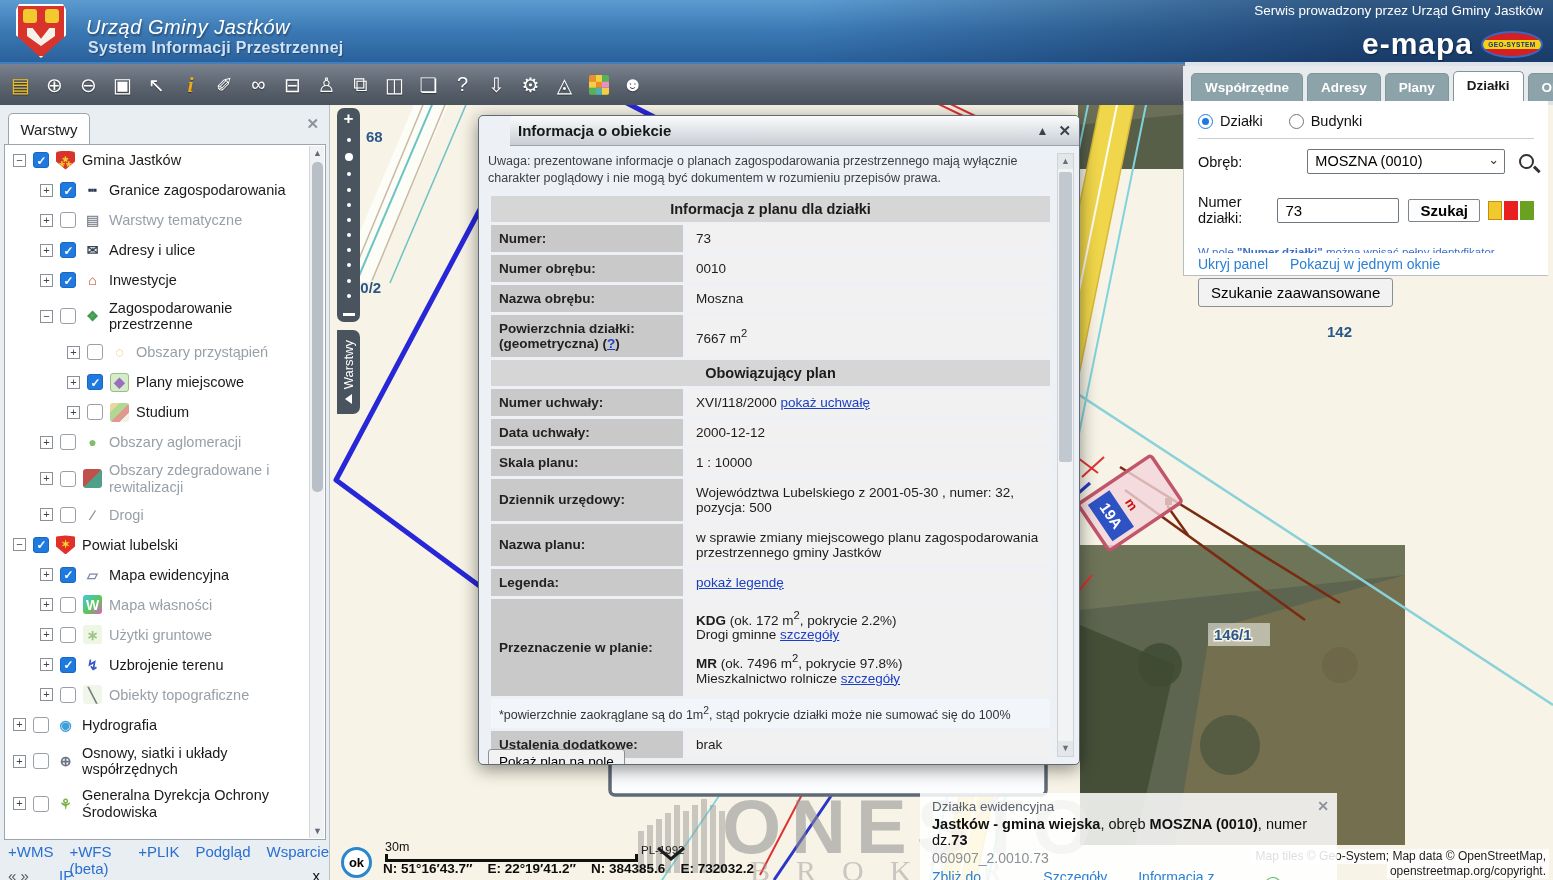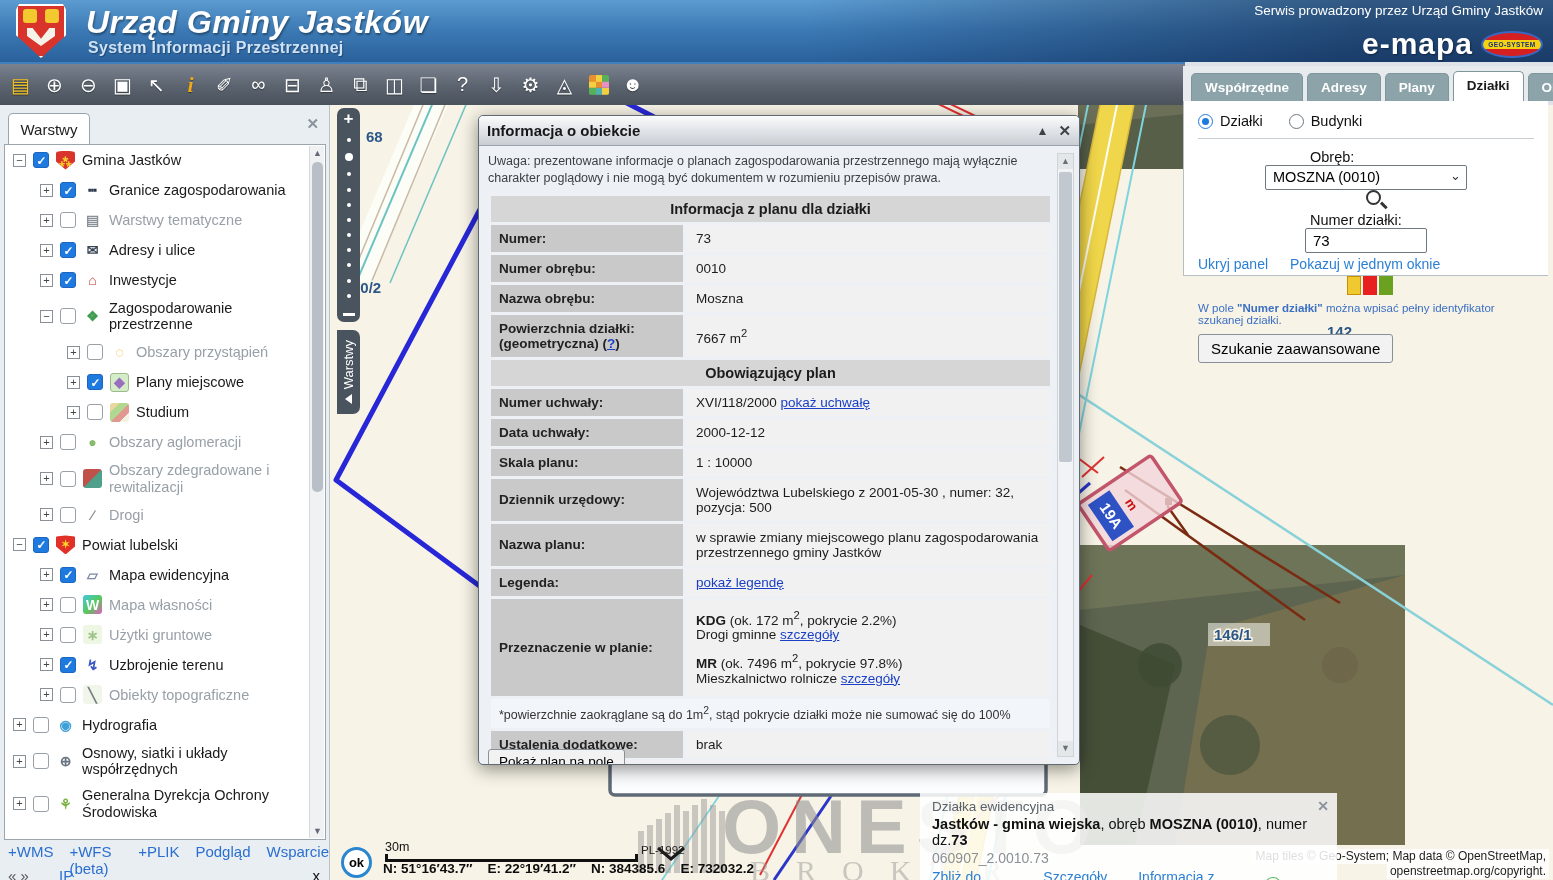--- a/index.html
+++ b/index.html
@@ -10,21 +10,21 @@
   
   #header { position:absolute; left:0; top:0; width:1553px; height:62px;
     background:linear-gradient(180deg,#5b9bd0 0%,#3c7ab5 48%,#2a619c 100%); z-index:30; }
   #header .darkr { position:absolute; inset:0; background:linear-gradient(90deg,transparent 52%,rgba(8,22,54,.5) 88%); }
   .crest { position:absolute; left:16px; top:4px; width:50px; height:54px; background:#d8342c;
     clip-path:polygon(6% 0,94% 0,100% 10%,100% 58%,50% 100%,0 58%,0 10%); box-shadow:0 0 0 2px #fff inset; }
   .crest:before { content:""; position:absolute; left:7px; top:5px; width:14px; height:14px; background:#f2c92e; border-radius:3px;
     box-shadow:22px 0 0 #f2c92e; }
   .crest:after { content:""; position:absolute; left:11px; top:24px; width:28px; height:18px; background:#f5f2ea;
     clip-path:polygon(0 0,20% 0,50% 60%,80% 0,100% 0,100% 45%,50% 100%,0 45%); }
-  #app-title { position:absolute; left:86px; top:4px; color:#fff; font-size:32px; font-weight:bold; font-style:italic;
+  #app-title { position:absolute; left:86px; top:16px; color:#fff; font-size:20px; font-weight:normal; font-style:italic;
     text-shadow:1px 2px 2px rgba(0,0,0,.35); letter-spacing:.5px; }
   #app-subtitle { position:absolute; left:88px; top:39px; color:#cfe2f5; font-size:16px; font-weight:bold; letter-spacing:.3px;
     text-shadow:1px 1px 1px rgba(0,0,0,.3); }
   #service-note { position:absolute; right:10px; top:3px; color:#fff; font-size:13.5px; }
   #brand { position:absolute; right:10px; top:27px; display:flex; align-items:center; gap:8px; }
   #brand .bt { color:#fff; font-size:30px; font-weight:bold; letter-spacing:1px; text-shadow:1px 1px 2px rgba(0,0,0,.4); }
   .badge { width:62px; height:27px; border-radius:50%; border:2px solid #3a66c4; display:flex; align-items:center; justify-content:center;
     background:linear-gradient(180deg,#d42020 0%,#d42020 30%,#f5d312 30%,#f5d312 70%,#d42020 70%); }
   .badge span { font-size:6.5px; font-weight:bold; color:#17307c; letter-spacing:.4px; }
 
@@ -103,21 +103,21 @@
   #scalebox .sb { height:8px; border-left:3px solid #111; border-right:3px solid #111; border-bottom:3px solid #111; }
   #coords { position:absolute; left:383px; top:861px; display:flex; gap:15px; font-size:13.5px; font-weight:bold; color:#0d0d0d; z-index:12; }
   #crs { position:absolute; left:641px; top:844px; font-size:11.5px; color:#222; z-index:12; }
   #attrib { position:absolute; right:4px; bottom:1px; text-align:right; font-size:12px; line-height:15px; color:#1c1c1c; z-index:5; }
   #attrib span { background:rgba(255,255,255,.82); padding:0 3px; display:inline-block; }
 
   
   #dialog { position:absolute; left:478px; top:115px; width:602px; height:650px; z-index:20; border:1px solid #5f6a73; border-radius:5px;
     box-shadow:0 4px 18px rgba(0,0,0,.45); background:#edf1f6; overflow:hidden; }
   #dlg-title { height:30px; background:linear-gradient(180deg,#fafbfc,#c9ced4); border-bottom:1px solid #9aa2ab; display:flex;
-    align-items:center; padding:0 8px; border-radius:4px 4px 0 0; }
+    align-items:center; padding:0 8px; border-radius:4px 4px 0 0;margin-left:31px; }
   #dlg-title .tt { font-size:15px; font-weight:bold; color:#15171a; }
   #dlg-title .btns { margin-left:auto; display:flex; gap:10px; align-items:center; }
   #dlg-title .btns span { color:#3c4248; cursor:pointer; font-size:12px; }
   #dlg-title .btns .x { font-size:15px; font-weight:bold; }
   #dlg-body { position:relative; height:619px; padding:7px 26px 0 9px; overflow:hidden; }
   #dlg-note { font-size:12.5px; color:#3a3f44; line-height:1.35; margin-bottom:6px; }
   table.dt { width:100%; border-spacing:3px; border-collapse:separate; }
   table.dt th { background:#d6d6d6; font-size:14.5px; font-weight:bold; color:#1c1c1c; padding:5px; text-align:center; }
   td.lbl { width:192px; background:#c9c9c9; font-weight:bold; font-size:13.5px; color:#222; padding:6px 8px; vertical-align:middle; }
   td.val { background:#f1f1f1; font-size:13.5px; color:#1c1c1c; padding:6px 10px; vertical-align:middle; }
@@ -140,21 +140,21 @@
     border:1px solid #7f969c; border-bottom:none; cursor:pointer; }
   .tab.active { background:#fff; color:#1c1c1c; padding-bottom:8px; }
   #spanel { position:absolute; left:1183px; top:101px; width:365px; height:152px; background:#fff; z-index:31;
     border-left:1px solid #b7bfc6; padding:12px 14px 0; }
   .radrow { display:flex; align-items:center; gap:26px; font-size:14.5px; color:#111; }
   .rad { display:flex; align-items:center; gap:7px; cursor:pointer; }
   .rdot { width:15px; height:15px; border-radius:50%; border:1px solid #6d7880; background:#fff; position:relative; }
   .rdot.sel { border-color:#1f7ae0; }
   .rdot.sel:after { content:""; position:absolute; inset:3px; border-radius:50%; background:#1f7ae0; }
   #spanel hr { border:none; border-top:1px solid #c9ced3; margin:9px 0 10px; }
-  .frow { display:flex; align-items:center; margin-bottom:7px;flex-direction:column; }
+  .frow { display:flex; align-items:center; margin-bottom:20px; }
   .frow .flab { width:112px; font-size:14.5px; color:#111; }
   .selbox { position:relative; width:202px; height:25px; border:1px solid #6d7880; border-radius:2px; background:#fff; font-size:14.5px;
     padding:3px 20px 0 7px; cursor:pointer; }
   .selbox .chev { position:absolute; right:5px; top:2px; font-size:13px; color:#333; }
   .lens { width:15px; height:15px; border:2.5px solid #333; border-radius:50%; position:relative; margin-left:14px; cursor:pointer; }
   .lens:after { content:""; position:absolute; left:12px; top:12px; width:8px; height:2.5px; background:#333; transform:rotate(45deg); }
   .inbox { width:122px; height:25px; border:1px solid #6d7880; border-radius:2px; font-size:15px; padding:0 7px;
     font-family:"Liberation Sans",sans-serif; }
   #szukaj { margin-left:9px; font-size:15px; font-weight:bold; padding:2px 11px; background:#fdfdfd; border:1px solid #7d848c;
     border-radius:2px; cursor:pointer; }

